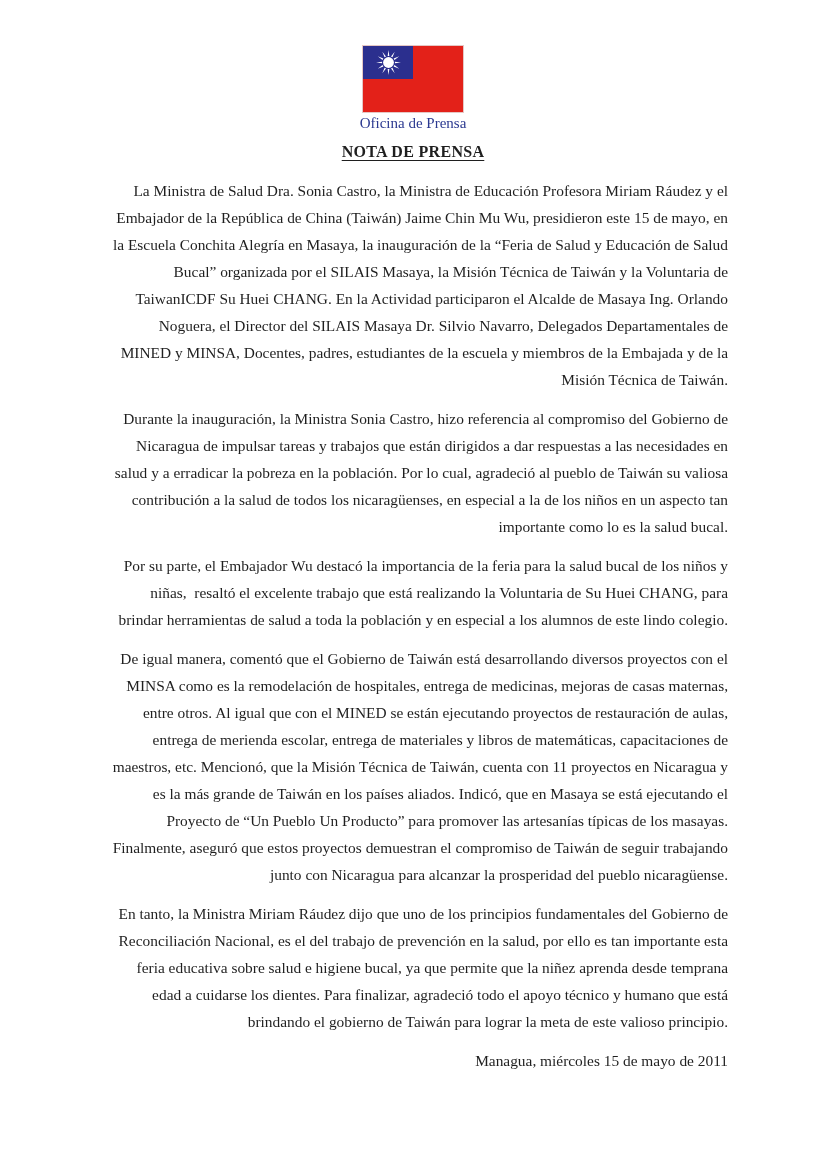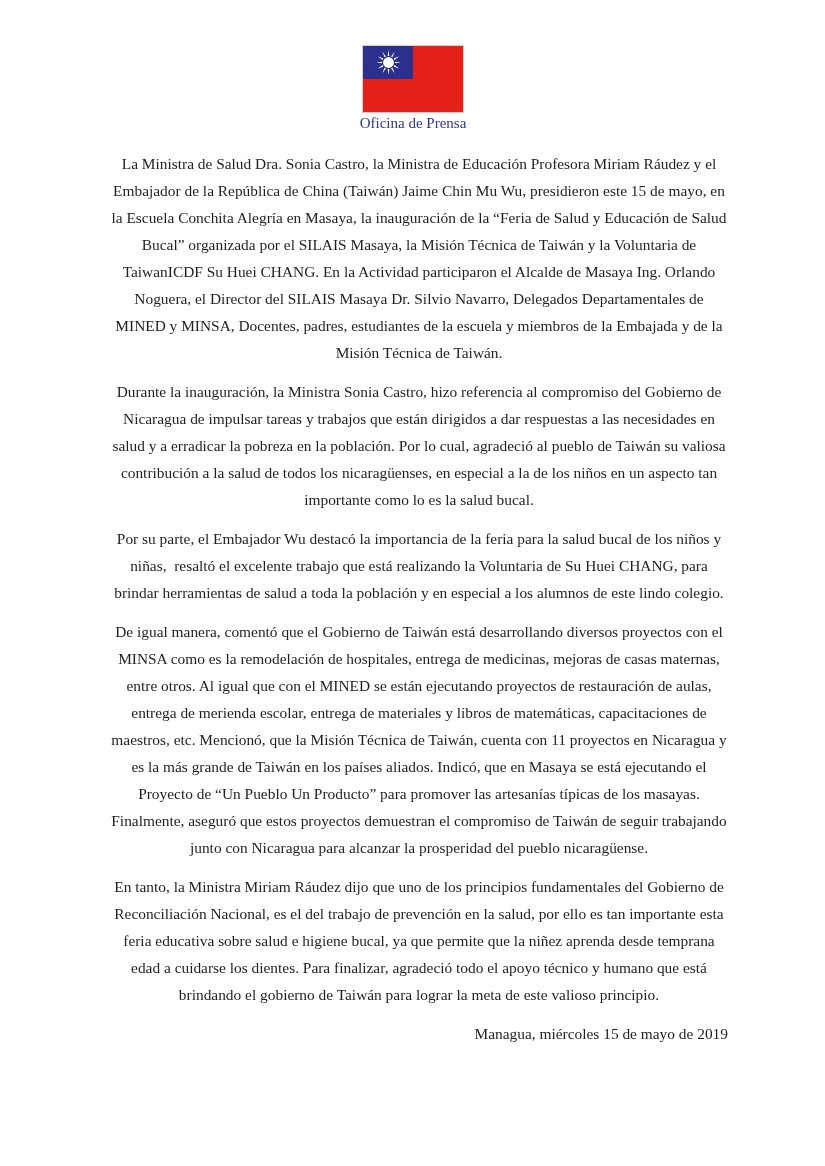--- a/index.html
+++ b/index.html
@@ -75,21 +75,21 @@
     white-space: pre-wrap;
   }
   
   .body-text {
     margin-top: 16px;
   }
   .body-text p {
     margin: 0 0 12px 12px;
     font-size: 15.4px;
     line-height: 27px;
-    text-align: center;
+    text-align: right;
     white-space: pre-wrap;
   }
   .dateline {
     margin-top: 9px;
     text-align: right;
     font-size: 15.4px;
     line-height: 27px;
   }
 </style>
 </head>
@@ -102,25 +102,26 @@
       <div class="canton">
         <svg viewBox="0 0 100 100" aria-hidden="true">
             <path d="M50.0 4.0L46.9 26.2L53.1 26.2ZM73.0 10.2L59.2 27.8L64.6 30.9ZM89.8 27.0L69.1 35.4L72.2 40.8ZM96.0 50.0L73.8 46.9L73.8 53.1ZM89.8 73.0L72.2 59.2L69.1 64.6ZM73.0 89.8L64.6 69.1L59.2 72.2ZM50.0 96.0L53.1 73.8L46.9 73.8ZM27.0 89.8L40.8 72.2L35.4 69.1ZM10.2 73.0L30.9 64.6L27.8 59.2ZM4.0 50.0L26.2 53.1L26.2 46.9ZM10.2 27.0L27.8 40.8L30.9 35.4ZM27.0 10.2L35.4 30.9L40.8 27.8Z" fill="#ffffff"></path>
             <circle cx="50" cy="50" r="20" fill="#ffffff"></circle>
           </svg>
       </div>
     </div>
     <div class="office-label">Oficina de Prensa</div>
   </div>
 
+  <div class="kicker">NOTA DE PRENSA</div>
 
 
   <div class="body-text">
     <p>La Ministra de Salud Dra. Sonia Castro, la Ministra de Educación Profesora Miriam Ráudez y el Embajador de la República de China (Taiwán) Jaime Chin Mu Wu, presidieron este 15 de mayo, en la Escuela Conchita Alegría en Masaya, la inauguración de la “Feria de Salud y Educación de Salud Bucal” organizada por el SILAIS Masaya, la Misión Técnica de Taiwán y la Voluntaria de TaiwanICDF Su Huei CHANG. En la Actividad participaron el Alcalde de Masaya Ing. Orlando Noguera, el Director del SILAIS Masaya Dr. Silvio Navarro, Delegados Departamentales de MINED y MINSA, Docentes, padres, estudiantes de la escuela y miembros de la Embajada y de la Misión Técnica de Taiwán.</p>
     <p>Durante la inauguración, la Ministra Sonia Castro, hizo referencia al compromiso del Gobierno de Nicaragua de impulsar tareas y trabajos que están dirigidos a dar respuestas a las necesidades en salud y a erradicar la pobreza en la población. Por lo cual, agradeció al pueblo de Taiwán su valiosa contribución a la salud de todos los nicaragüenses, en especial a la de los niños en un aspecto tan importante como lo es la salud bucal.</p>
     <p>Por su parte, el Embajador Wu destacó la importancia de la feria para la salud bucal de los niños y niñas,  resaltó el excelente trabajo que está realizando la Voluntaria de Su Huei CHANG, para brindar herramientas de salud a toda la población y en especial a los alumnos de este lindo colegio.</p>
     <p>De igual manera, comentó que el Gobierno de Taiwán está desarrollando diversos proyectos con el MINSA como es la remodelación de hospitales, entrega de medicinas, mejoras de casas maternas, entre otros. Al igual que con el MINED se están ejecutando proyectos de restauración de aulas, entrega de merienda escolar, entrega de materiales y libros de matemáticas, capacitaciones de maestros, etc. Mencionó, que la Misión Técnica de Taiwán, cuenta con 11 proyectos en Nicaragua y es la más grande de Taiwán en los países aliados. Indicó, que en Masaya se está ejecutando el Proyecto de “Un Pueblo Un Producto” para promover las artesanías típicas de los masayas. Finalmente, aseguró que estos proyectos demuestran el compromiso de Taiwán de seguir trabajando junto con Nicaragua para alcanzar la prosperidad del pueblo nicaragüense.</p>
     <p>En tanto, la Ministra Miriam Ráudez dijo que uno de los principios fundamentales del Gobierno de Reconciliación Nacional, es el del trabajo de prevención en la salud, por ello es tan importante esta feria educativa sobre salud e higiene bucal, ya que permite que la niñez aprenda desde temprana edad a cuidarse los dientes. Para finalizar, agradeció todo el apoyo técnico y humano que está brindando el gobierno de Taiwán para lograr la meta de este valioso principio.</p>
   </div>
 
-  <div class="dateline">Managua, miércoles 15 de mayo de 2019</div>
+  <div class="dateline">Managua, miércoles 15 de mayo de 2011</div>
 
 </div>
 
 </body></html>

